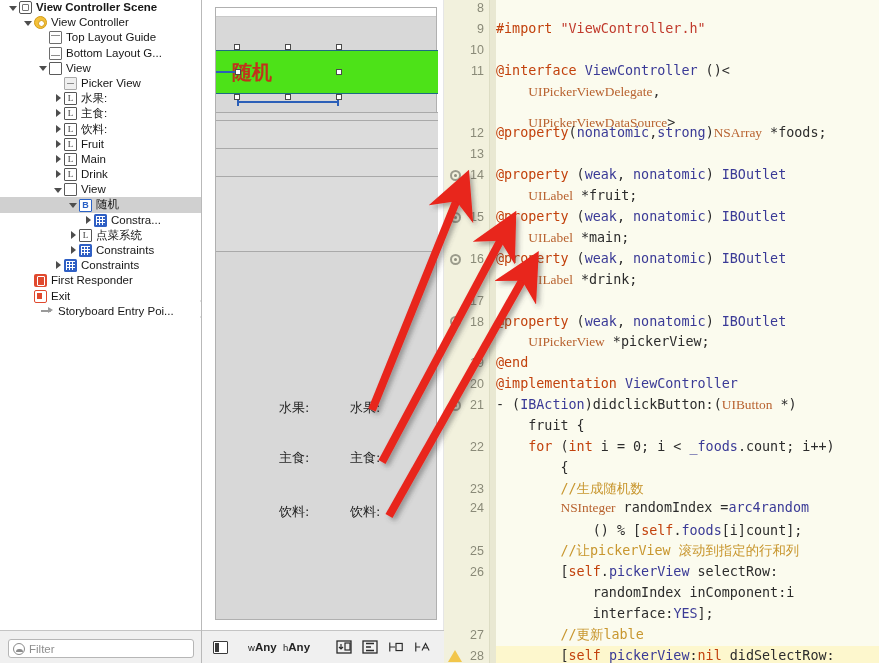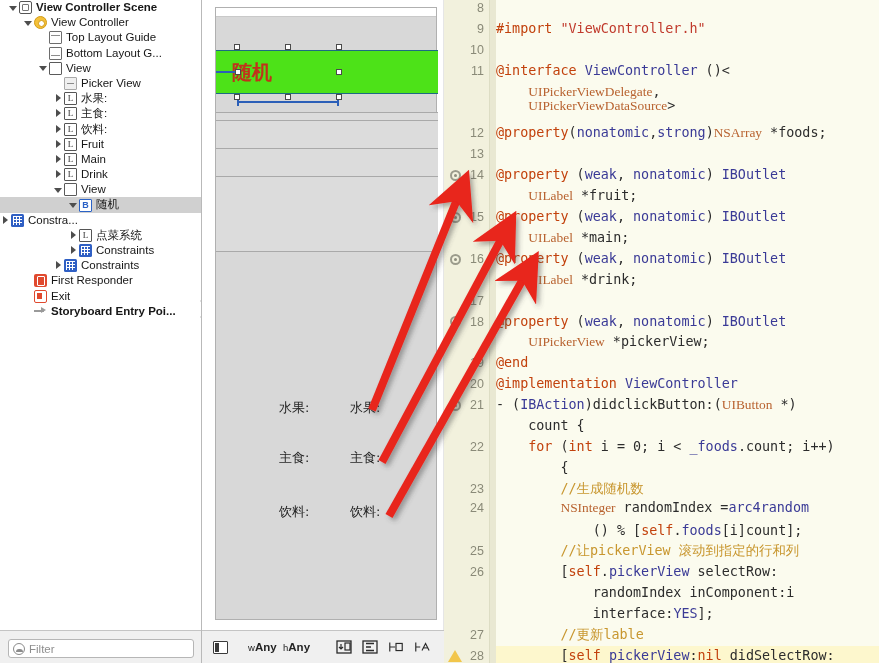--- a/index.html
+++ b/index.html
@@ -282,21 +282,21 @@
         <div class="orow" style="padding-left: 53px;">
           <span class="tw down"></span>
           <span class="oicon ic-view"></span>
           <span>View</span>
         </div>
         <div class="orow sel" style="padding-left: 68px;">
           <span class="tw down"></span>
           <span class="oicon ic-button">B</span>
           <span>随机</span>
         </div>
-        <div class="orow" style="">
+        <div class="orow" style="padding-left: 83px;">
           <span class="tw right"></span>
           <span class="oicon ic-constraint"></span>
           <span>Constra...</span>
         </div>
         <div class="orow" style="padding-left: 68px;">
           <span class="tw right"></span>
           <span class="oicon ic-label">L</span>
           <span>点菜系统</span>
         </div>
         <div class="orow" style="padding-left: 68px;">
@@ -312,21 +312,21 @@
         <div class="orow" style="padding-left: 23px;">
           <span class="tw "></span>
           <span class="oicon ic-first"></span>
           <span>First Responder</span>
         </div>
         <div class="orow" style="padding-left: 23px;">
           <span class="tw "></span>
           <span class="oicon ic-exit"></span>
           <span>Exit</span>
         </div>
-        <div class="orow" style="padding-left: 23px; font-weight: bold;">
+        <div class="orow" style="padding-left: 30px;">
           <span class="tw "></span>
           <span class="oicon ic-entry"></span>
           <span>Storyboard Entry Poi...</span>
         </div>
       </div>
 
     <div id="outline-chevron">
       <svg width="16" height="26" viewBox="0 0 16 26">
         <path d="M3 5 L11 13 L3 21" fill="none" stroke="#b3b3b3" stroke-width="3" stroke-linecap="round" stroke-linejoin="round"></path>
       </svg>
@@ -430,21 +430,21 @@
           <span class="ctext"></span>
         </div>
         <div class="code-line" style="top: 60.7px;">
           <span class="ln">11</span>
           <span class="ctext"><span class="k">@interface </span><span class="t">ViewController</span><span class="p"> ()&lt;</span></span>
         </div>
         <div class="code-line" style="top: 81.6px;">
           <span class="ln"></span>
           <span class="ctext"><span class="p">    </span><span class="o">UIPickerViewDelegate</span><span class="p">,</span></span>
         </div>
-        <div class="code-line" style="top: 96px;">
+        <div class="code-line" style="top: 113px;">
           <span class="ln"></span>
           <span class="ctext"><span class="p">    </span><span class="o">UIPickerViewDataSource</span><span class="p">&gt;</span></span>
         </div>
         <div class="code-line" style="top: 123.4px;">
           <span class="ln">12</span>
           <span class="ctext"><span class="k">@property</span><span class="p">(</span><span class="t">nonatomic</span><span class="p">,</span><span class="t">strong</span><span class="p">)</span><span class="o">NSArray</span><span class="p"> *foods;</span></span>
         </div>
         <div class="code-line" style="top: 144.3px;">
           <span class="ln">13</span>
           <span class="ctext"></span>
@@ -497,21 +497,21 @@
           <span class="ln">20</span>
           <span class="ctext"><span class="k">@implementation </span><span class="t">ViewController</span></span>
         </div>
         <div class="code-line" style="top: 395.1px;">
           <span class="mark-outlet" style="top: 4.95px;"></span>
           <span class="ln">21</span>
           <span class="ctext"><span class="p">- (</span><span class="t">IBAction</span><span class="p">)didclickButton:(</span><span class="o">UIButton</span><span class="p"> *)</span></span>
         </div>
         <div class="code-line" style="top: 416px;">
           <span class="ln"></span>
-          <span class="ctext"><span class="p">    count {</span></span>
+          <span class="ctext"><span class="p">    fruit {</span></span>
         </div>
         <div class="code-line" style="top: 436.9px; padding-left: 40px;">
           <span class="ln">22</span>
           <span class="ctext"><span class="p">    </span><span class="k">for</span><span class="p"> (</span><span class="k">int</span><span class="p"> i = 0; i &lt; </span><span class="t">_foods</span><span class="p">.count; i++)</span></span>
         </div>
         <div class="code-line" style="top: 457.8px;">
           <span class="ln"></span>
           <span class="ctext"><span class="p">        {</span></span>
         </div>
         <div class="code-line" style="top: 478.7px;">

